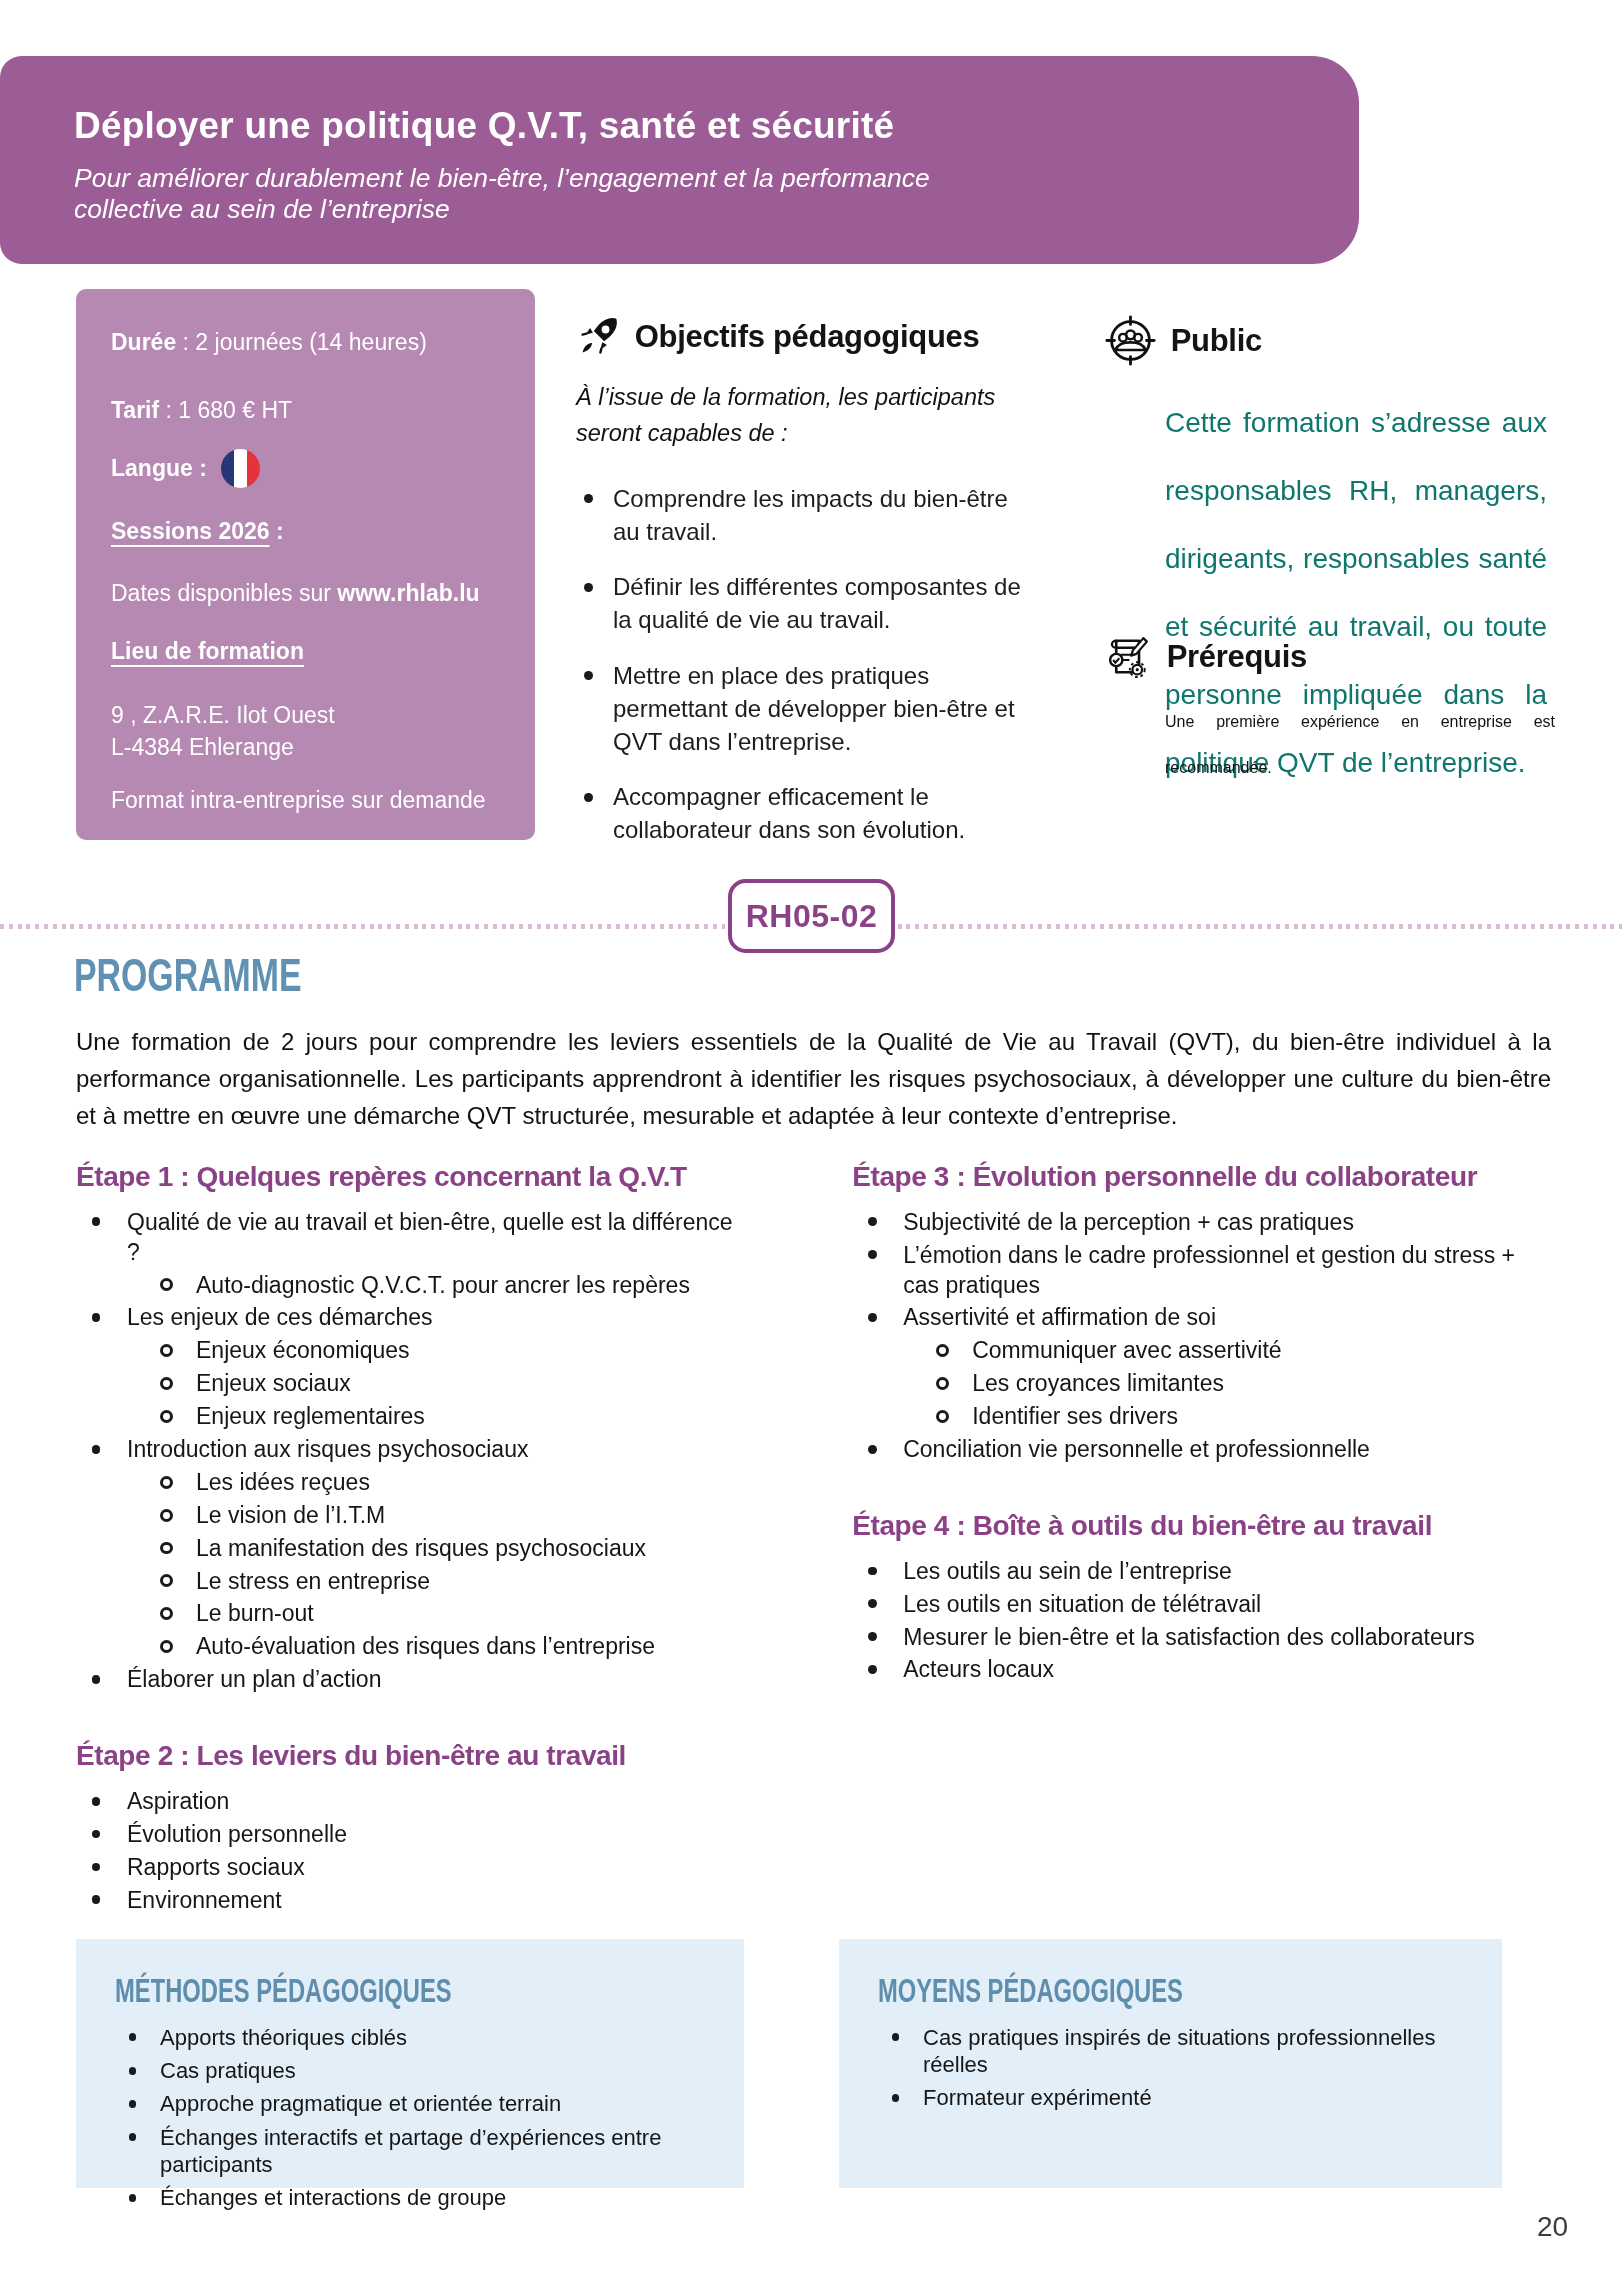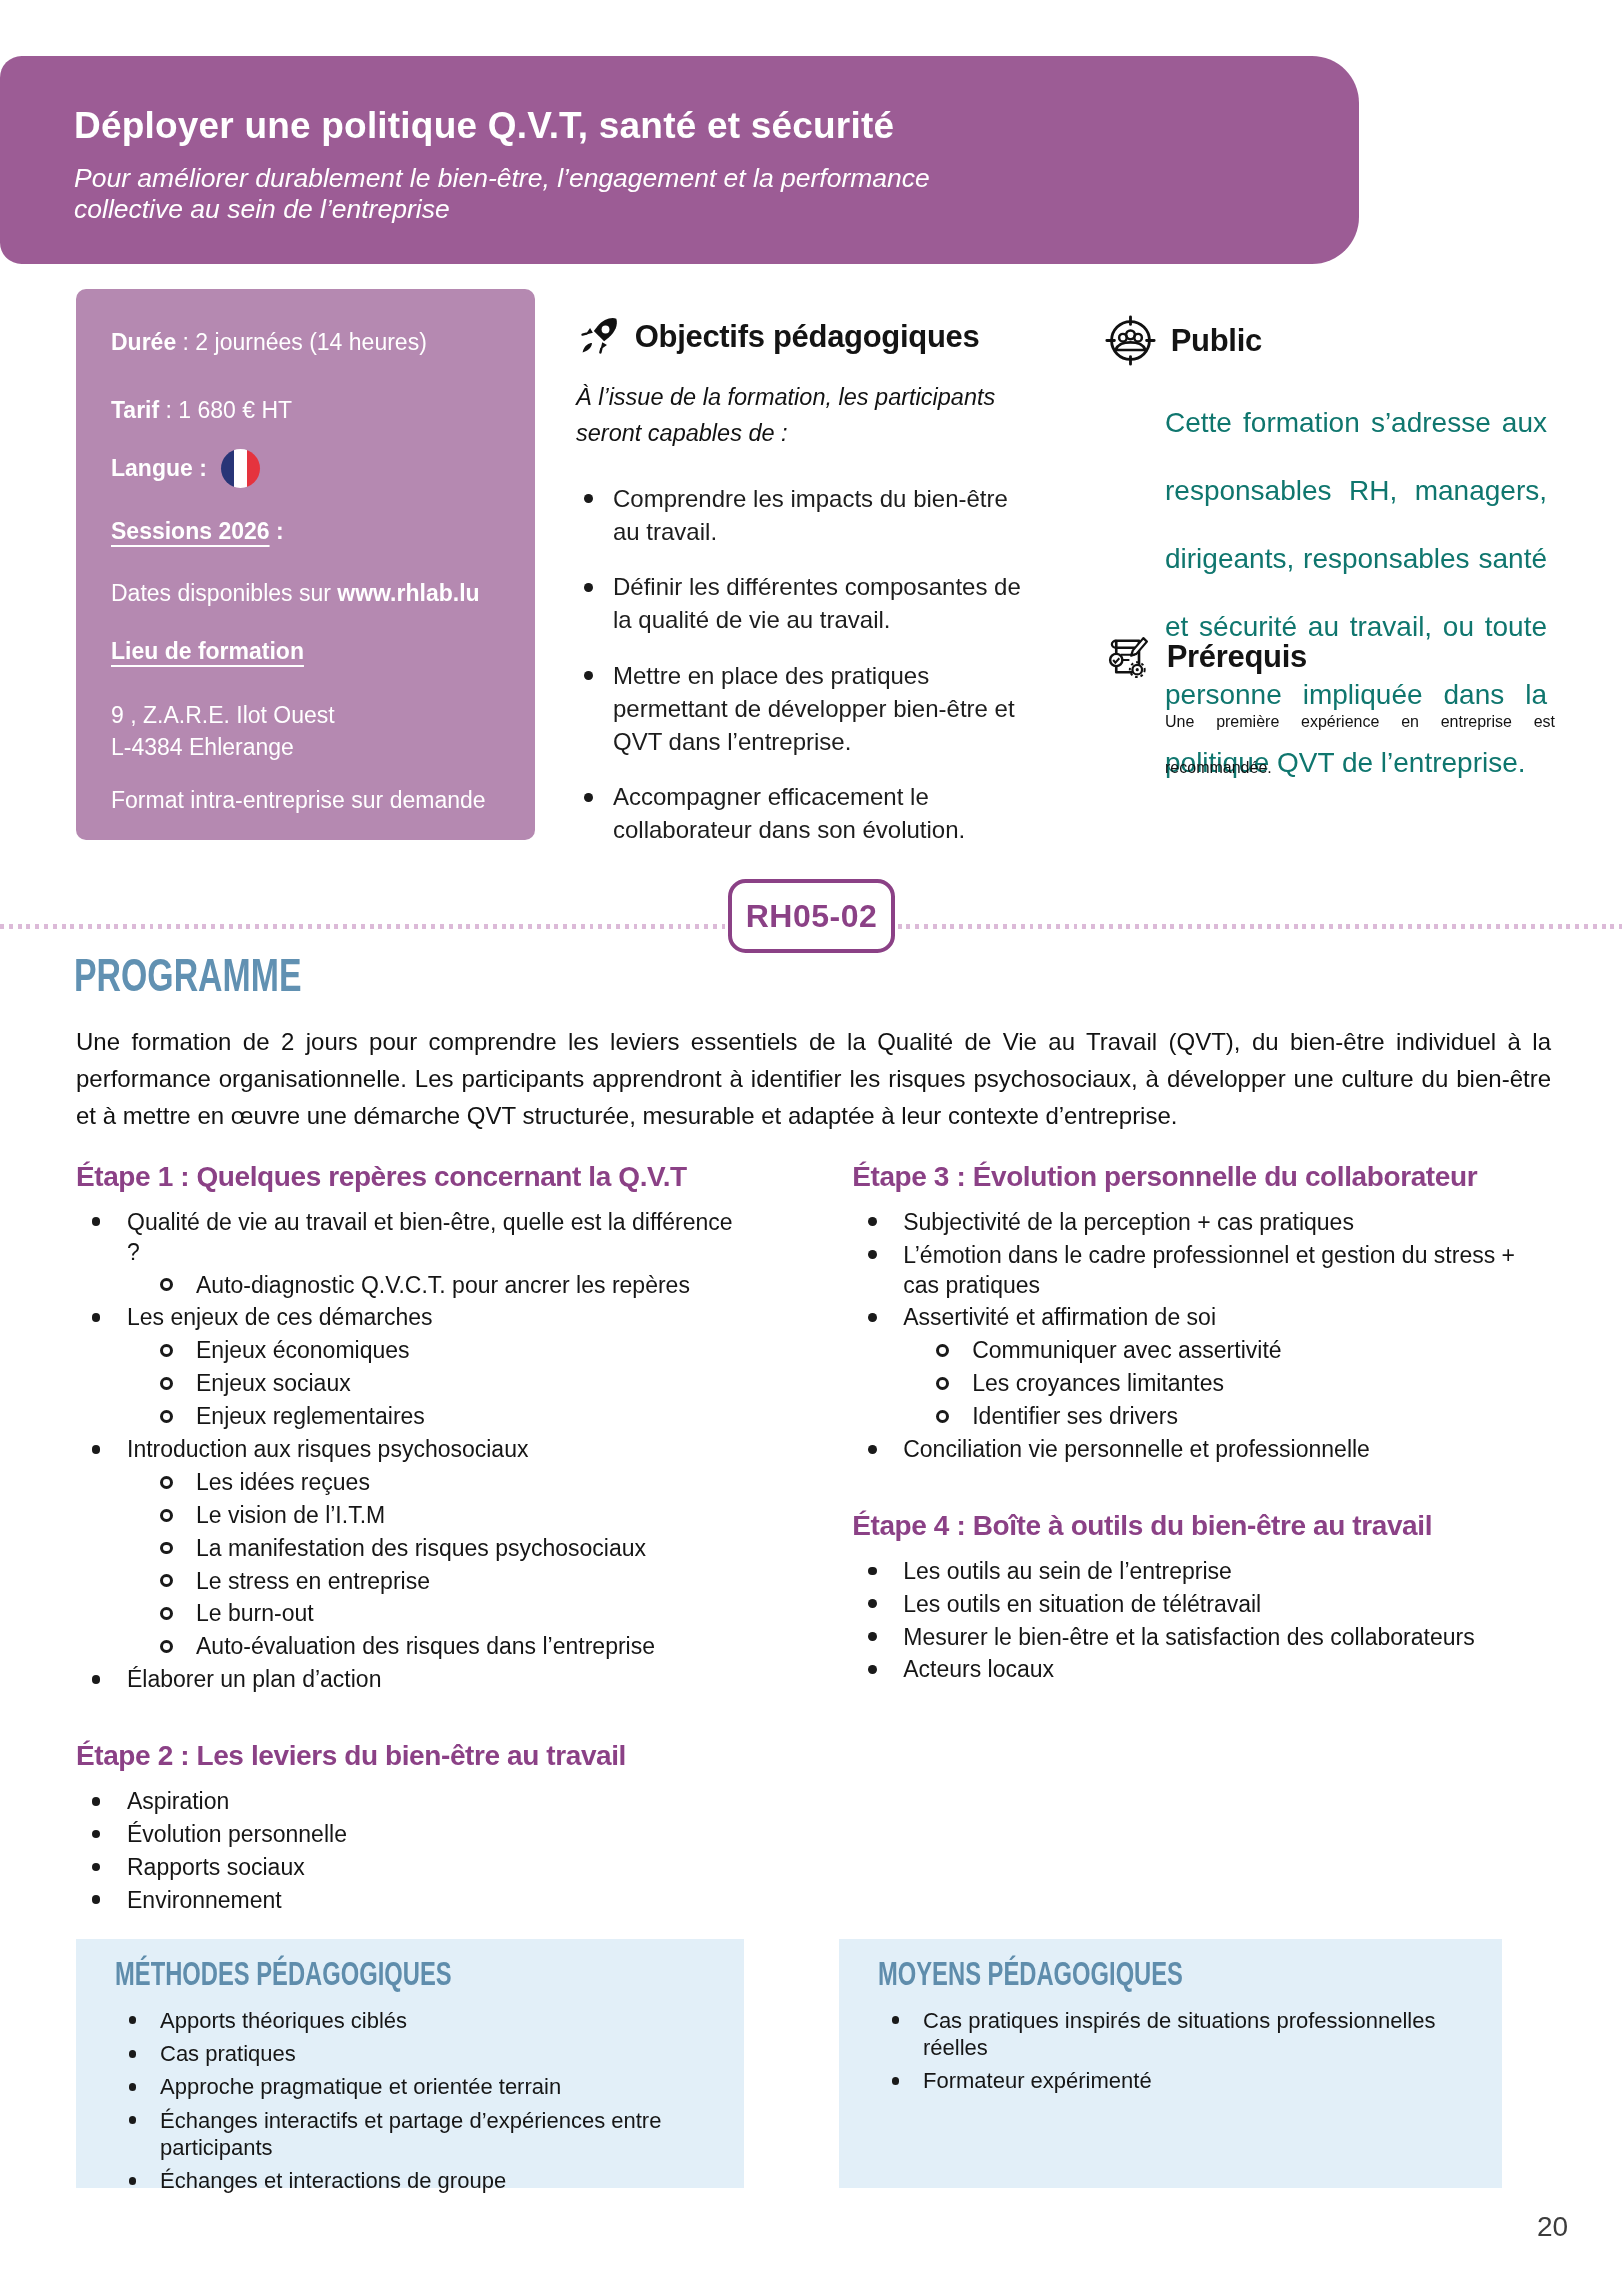--- a/index.html
+++ b/index.html
@@ -57,21 +57,21 @@
   .step-title{font-size:28px;font-weight:bold;color:#8b4186;line-height:33px;margin:0 0 13.7px 0;letter-spacing:-0.4px;}
   .step-list{margin-bottom:45px;}
   .step-list li{position:relative;font-size:23px;line-height:30px;margin-bottom:2.9px;color:#161616;}
   li.lvl1{padding-left:51px;}
   li.lvl1::before{content:"";position:absolute;left:15.7px;top:10.8px;width:8.8px;height:8.8px;border-radius:50%;background:#1a1a1a;}
   li.lvl2{padding-left:120px;}
   li.lvl2::before{content:"";position:absolute;left:84px;top:8.8px;width:6.9px;height:6.9px;border-radius:50%;
                   border:3.4px solid #1a1a1a;background:transparent;box-sizing:content-box;}
 
   
-  .pedago-box{position:absolute;top:1939px;height:249px;background:#e2eff8;box-sizing:border-box;padding:15px 37px 0 39px;}
+  .pedago-box{position:absolute;top:1939px;height:249px;background:#e2eff8;box-sizing:border-box;padding:32px 37px 0 39px;}
   .box-methodes{left:76px;width:668px;}
   .box-moyens{left:839px;width:663px;}
   .box-title{font-size:33px;font-weight:bold;color:#5f8dac;line-height:39px;margin-bottom:13.7px;}
   .box-list li{position:relative;padding-left:45px;font-size:22px;line-height:27.4px;margin-bottom:5.9px;color:#161616;}
   .box-list li::before{content:"";position:absolute;left:13.7px;top:9.8px;width:7.8px;height:7.8px;border-radius:50%;background:#1a1a1a;}
 
   .page-number{position:absolute;left:1537px;top:2211px;font-size:28px;color:#3c3c3c;}
 
   .icon-svg{flex:0 0 auto;}
 </style>

